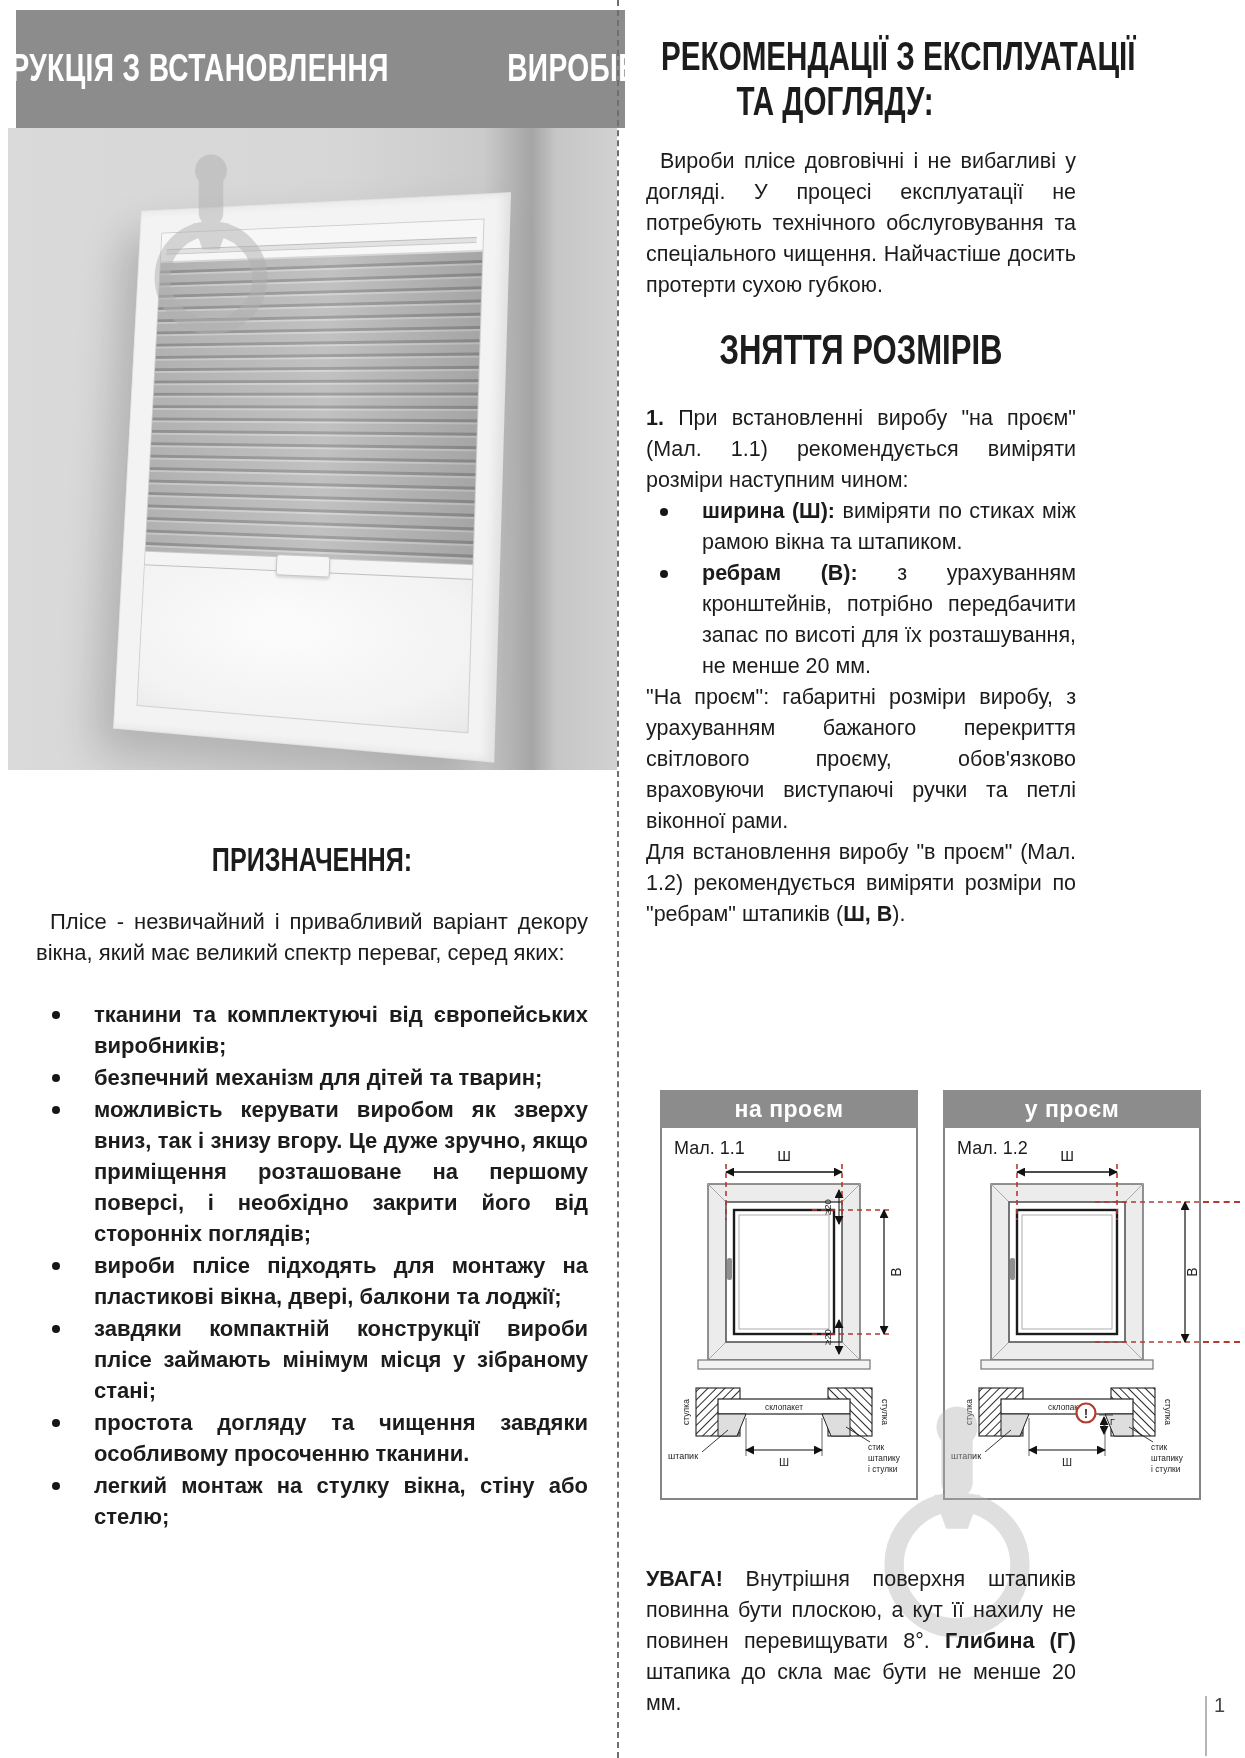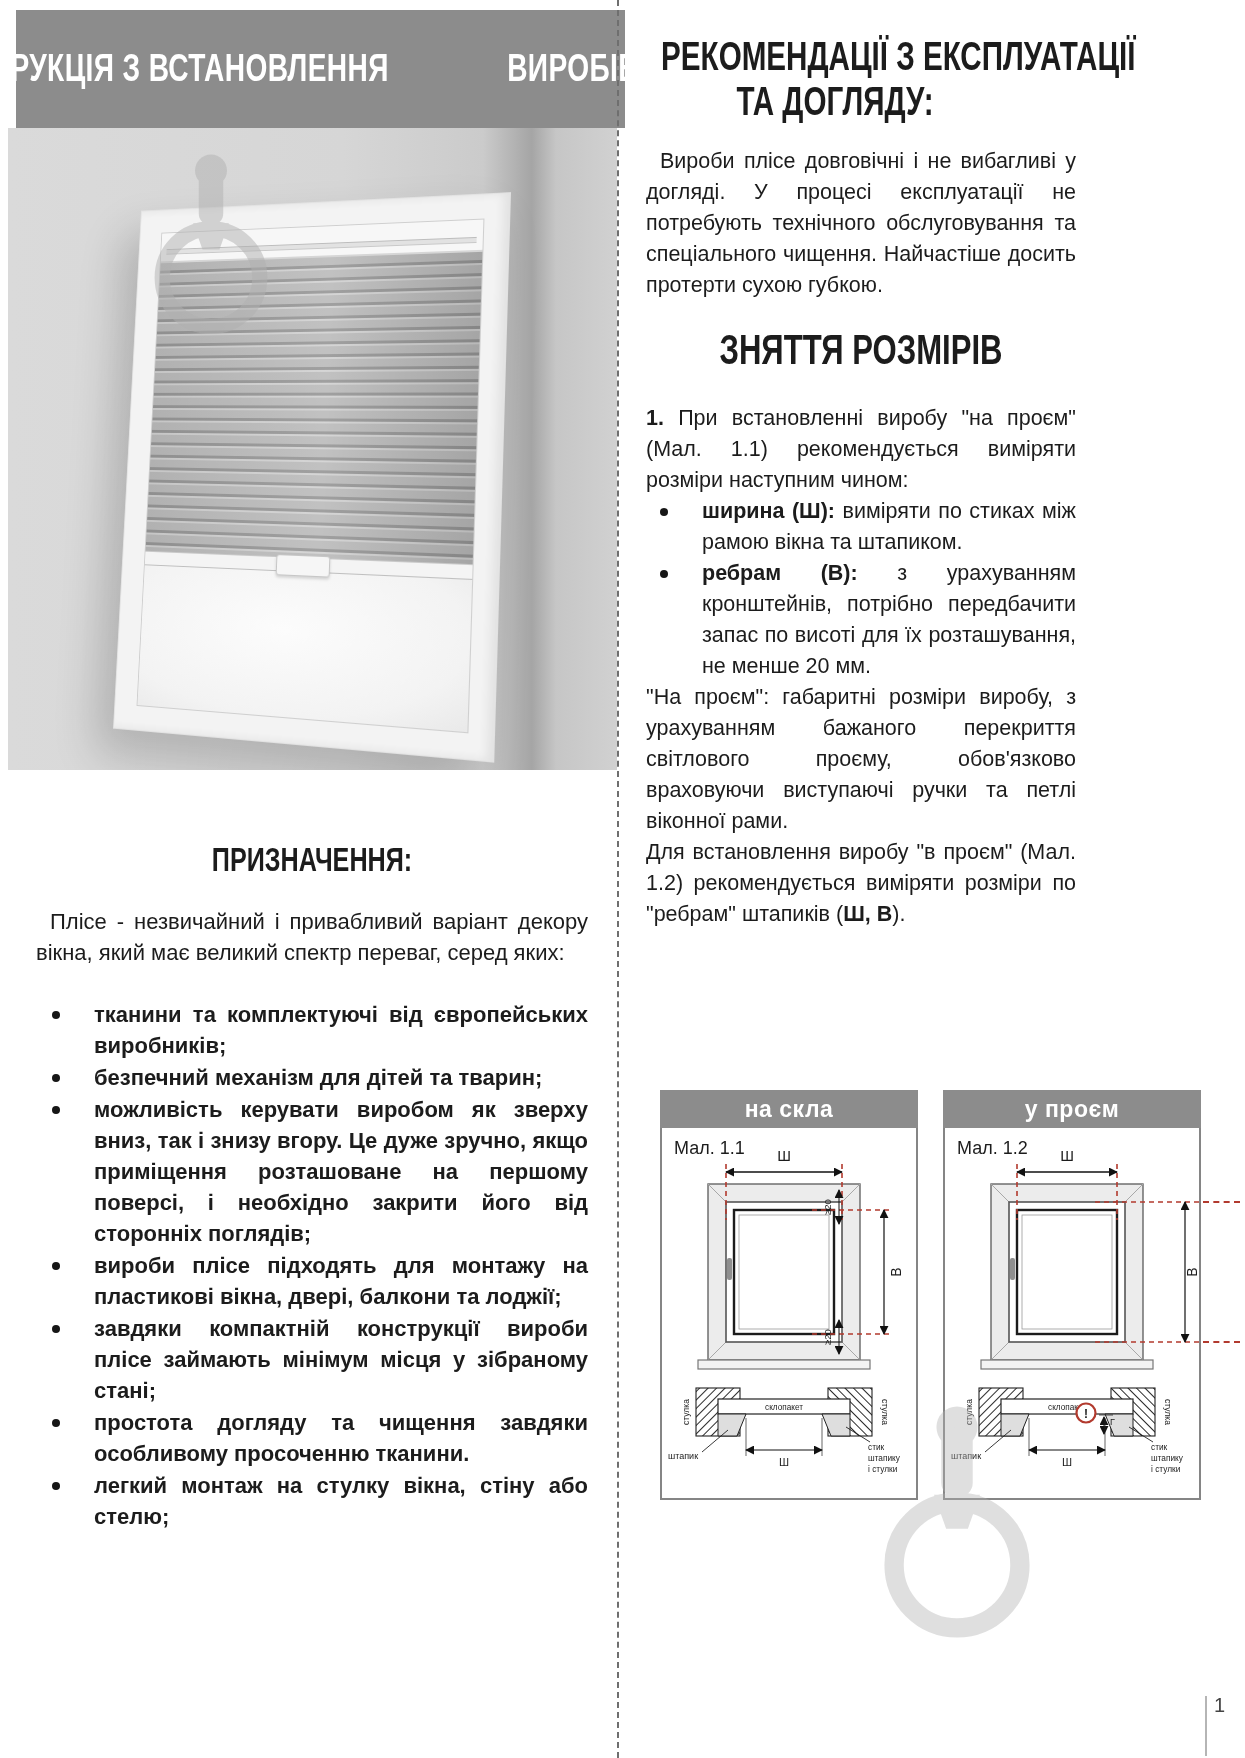--- a/index.html
+++ b/index.html
@@ -131,21 +131,21 @@
     <ul>
       <li class="jt"><b>ширина (Ш):</b> <span>виміряти по стиках між рамою вікна та штапиком.</span></li>
       <li class="jt"><b>ребрам (В):</b> <span>з урахуванням кронштейнів, потрібно передбачити запас по висоті для їх розташування, не менше 20 мм.</span></li>
     </ul>
     <p class="jt">"На проєм": габаритні розміри виробу, з урахуванням бажаного перекриття світлового проєму, обов'язково враховуючи виступаючі ручки та петлі віконної рами.</p>
     <p class="jt"><span>Для встановлення виробу "в проєм" (Мал. 1.2) рекомендується виміряти розміри по "ребрам" штапиків (</span><b>Ш, В</b><span>).</span></p>
   </div>
 
   <div class="panel p1">
     <div class="panel-h">
-        <span>на скла</span>
+        <span>на проєм</span>
       </div>
     <div class="panel-b">
       <svg width="258" height="370" viewBox="0 0 258 370">
         <defs>
           <pattern id="p1hA" patternUnits="userSpaceOnUse" width="6" height="6" patternTransform="rotate(45)">
               <line x1="0" y1="0" x2="0" y2="6" stroke="#2a2a2a" stroke-width="2"></line>
             </pattern>
           <pattern id="p1hB" patternUnits="userSpaceOnUse" width="6" height="6" patternTransform="rotate(135)">
               <line x1="0" y1="0" x2="0" y2="6" stroke="#2a2a2a" stroke-width="2"></line>
             </pattern>
@@ -264,17 +264,23 @@
 
   <svg class="wm w2" width="210" height="242" viewBox="0 0 150 200">
     <circle cx="75" cy="138" r="52" fill="none" stroke="#b0b0b0" stroke-width="16"></circle>
     <g fill="#b0b0b0">
       <circle cx="75" cy="24" r="17"></circle>
       <rect x="62" y="24" width="26" height="58" rx="12"></rect>
       <path d="M56 80 L94 80 L84 108 L66 108 Z"></path>
     </g>
   </svg>
 
+  <p class="attention jt">
+    <b>УВАГА!</b>
+    <span>Внутрішня поверхня штапиків повинна бути плоскою, а кут її нахилу не повинен перевищувати 8°.</span>
+    <b>Глибина (Г)</b>
+    <span>штапика до скла має бути не менше 20 мм.</span>
+  </p>
 
   <div class="pline"></div>
   <div class="pnum">1</div>
 
 </div>
 
 </body></html>

